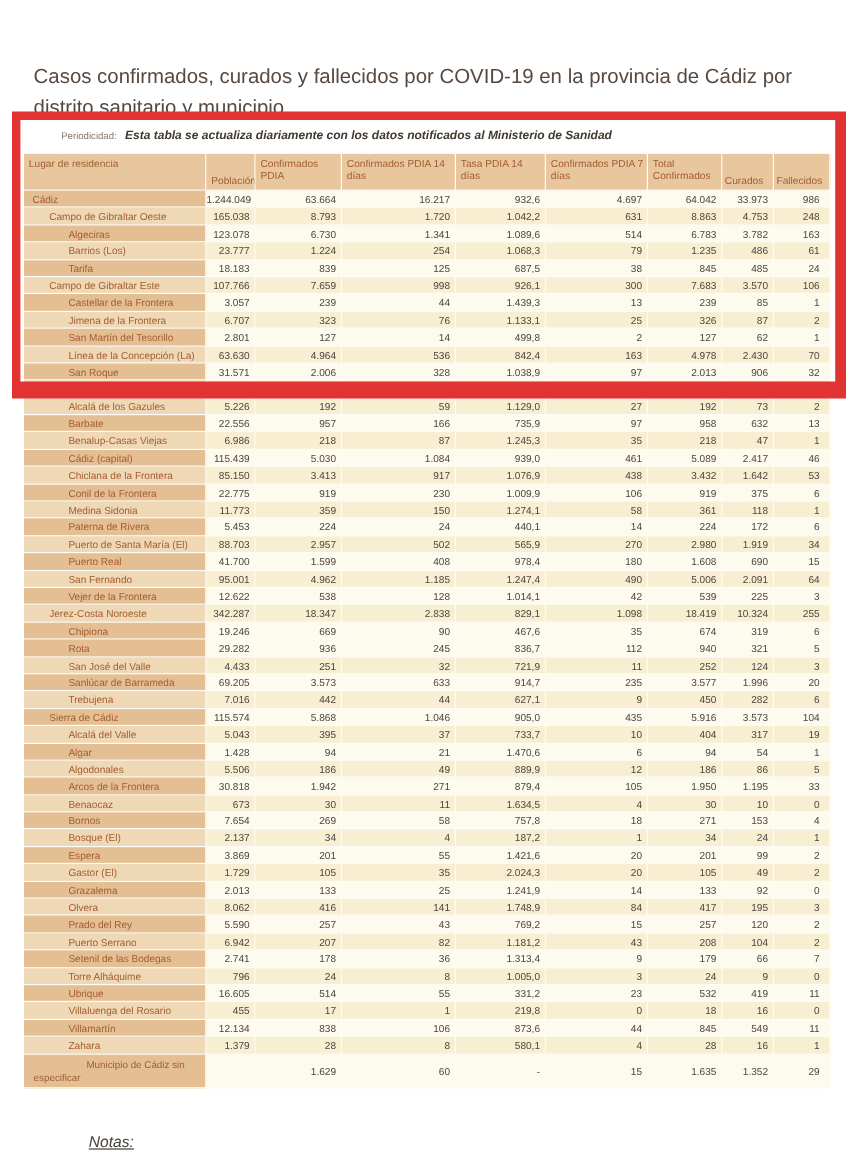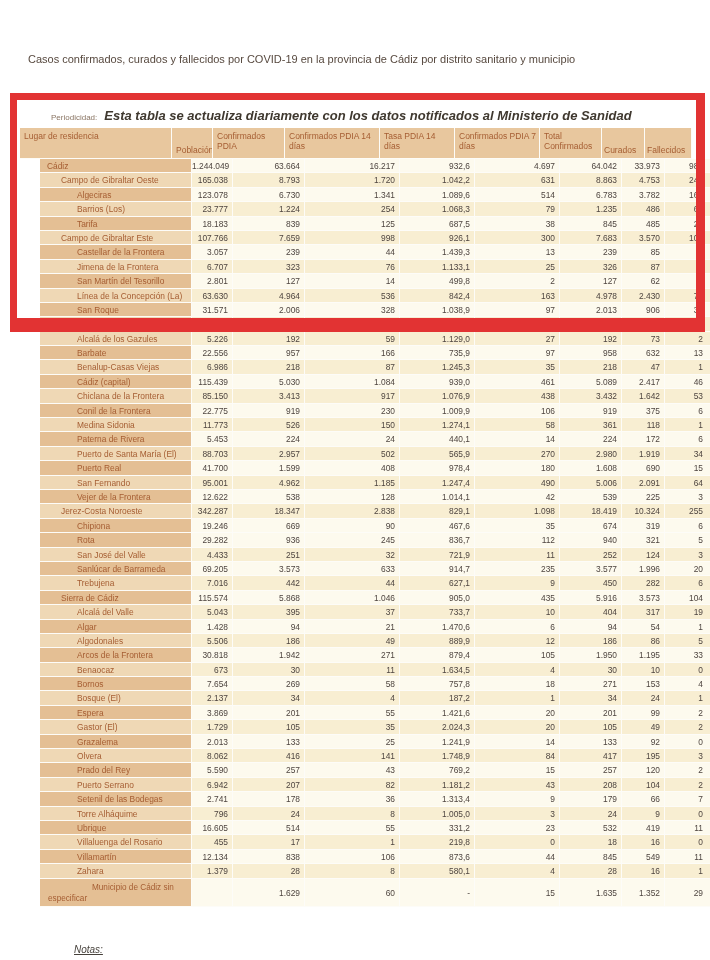--- a/index.html
+++ b/index.html
@@ -23,39 +23,39 @@
 
   
   .top-header{position:absolute;top:5px;left:0;width:710px;display:flex;justify-content:center;align-items:flex-start;gap:16px;}
   .doc-title{font-size:11.5px;font-weight:bold;color:#4f4b47;padding-top:6px;}
   .logo{width:76px;position:relative;height:30px;}
   .logo svg{position:absolute;top:0;right:2px;}
   .logo-text1{position:absolute;top:9px;left:4px;font-size:6.5px;font-weight:bold;color:var(--logo-blue);line-height:7px;}
   .logo-text2{position:absolute;top:17px;left:4px;font-size:5.5px;font-weight:bold;color:var(--logo-blue);line-height:6px;white-space:nowrap;}
 
   
-  .heading{position:absolute;left:28px;top:51px;width:655px;font-size:11px;color:#57493f;line-height:1.5;}
+  .heading{position:absolute;left:28px;top:51px;width:655px;font-size:17px;color:#57493f;line-height:1.5;}
 
   
   .period-bar{position:absolute;left:17px;top:100px;width:686px;height:28px;background:#fff;z-index:2;text-align:right;}
   .period-inner{padding:8px 0 0 34px;display:flex;align-items:baseline;gap:7px;}
   .period-label{font-size:8px;color:#8a7564;}
-  .period-text{font-size:13px;font-weight:bold;font-style:italic;color:#3f382f;}
+  .period-text{font-size:10px;font-weight:bold;font-style:italic;color:#3f382f;}
 
   
   .covid-table{position:absolute;left:20px;top:128px;width:673px;z-index:1;}
   .thead{display:grid;grid-template-columns:152px 41px 72px 95px 75px 85px 62px 43px 47px;height:31px;}
   .hcell{box-sizing:border-box;background:var(--header-bg);color:var(--label-text);
     font-size:8.5px;line-height:1.18;padding:3px 1px 2px 4px;border-right:1px solid #fdfcf8;border-bottom:1px solid #fdfcf8;overflow:hidden;}
   .hcell.bottom{display:flex;align-items:flex-end;padding-bottom:3px;}
   .hcell.h1{justify-content:flex-start;}
   .hcell.h7,.hcell.h8{padding-left:2px;}
 
   .tbody{width:673px;}
-  .row{display:grid;grid-template-columns:152px 41px 72px 95px 75px 85px 62px 43px 47px;height:14.4px;line-height:14px;margin-left:20px;}
+  .row{display:grid;grid-template-columns:152px 41px 72px 95px 75px 85px 62px 43px 47px;height:14.4px;line-height:14px;}
   .row.tall{height:28.8px;line-height:28.8px;}
   .cell{box-sizing:border-box;border-right:1px solid #fdfcf8;border-bottom:1px solid #fdfcf8;overflow:hidden;white-space:nowrap;}
   .cell.label{color:var(--label-text);font-size:8.4px;}
   .cell.val{color:var(--value-text);font-size:8.4px;text-align:right;padding-right:4px;}
   .cell.val.c7{padding-right:8px;}
   .cell.label.lv0{padding-left:7px;}
   .cell.label.lv1{padding-left:21px;}
   .cell.label.lv2{padding-left:37px;}
   .cell.label.hang{padding-left:8px;text-indent:44px;white-space:normal;line-height:11px;padding-top:3px;font-size:8.2px;}
   .row.odd .cell.val{background:var(--data-odd);}
@@ -63,21 +63,21 @@
   .row.odd .cell.label{background:var(--label-odd);}
   .row.even .cell.label{background:var(--label-even);}
   .row.covered .cell.label{background:var(--label-even);}
   .row.covered .cell.val{background:var(--data-even);}
 
   
   .highlight-box{position:absolute;left:10px;top:93px;width:695px;height:239px;box-sizing:border-box;
     border:7px solid var(--accent-red);border-right-width:9px;border-bottom-width:14px;z-index:10;pointer-events:none;}
 
   
-  .notes{position:absolute;left:74px;top:944px;font-size:10px;font-style:italic;color:#46413b;text-decoration:underline;}
+  .notes{position:absolute;left:74px;top:944px;font-size:13px;font-style:italic;color:#46413b;text-decoration:underline;}
 </style>
 </head>
 <body>
 
 <div class="page">
 
 
   <div class="heading">Casos confirmados, curados y fallecidos por COVID-19 en la provincia de Cádiz por distrito sanitario y municipio</div>
 
   <div class="period-bar">
@@ -294,21 +294,21 @@
           <div class="cell val c2">230</div>
           <div class="cell val c3">1.009,9</div>
           <div class="cell val c4">106</div>
           <div class="cell val c5">919</div>
           <div class="cell val c6">375</div>
           <div class="cell val c7">6</div>
         </div>
         <div class="row even">
           <div class="cell label lv2">Medina Sidonia</div>
           <div class="cell val c0">11.773</div>
-          <div class="cell val c1">526</div>
+          <div class="cell val c1">359</div>
           <div class="cell val c2">150</div>
           <div class="cell val c3">1.274,1</div>
           <div class="cell val c4">58</div>
           <div class="cell val c5">361</div>
           <div class="cell val c6">118</div>
           <div class="cell val c7">1</div>
         </div>
         <div class="row odd">
           <div class="cell label lv2">Paterna de Rivera</div>
           <div class="cell val c0">5.453</div>

